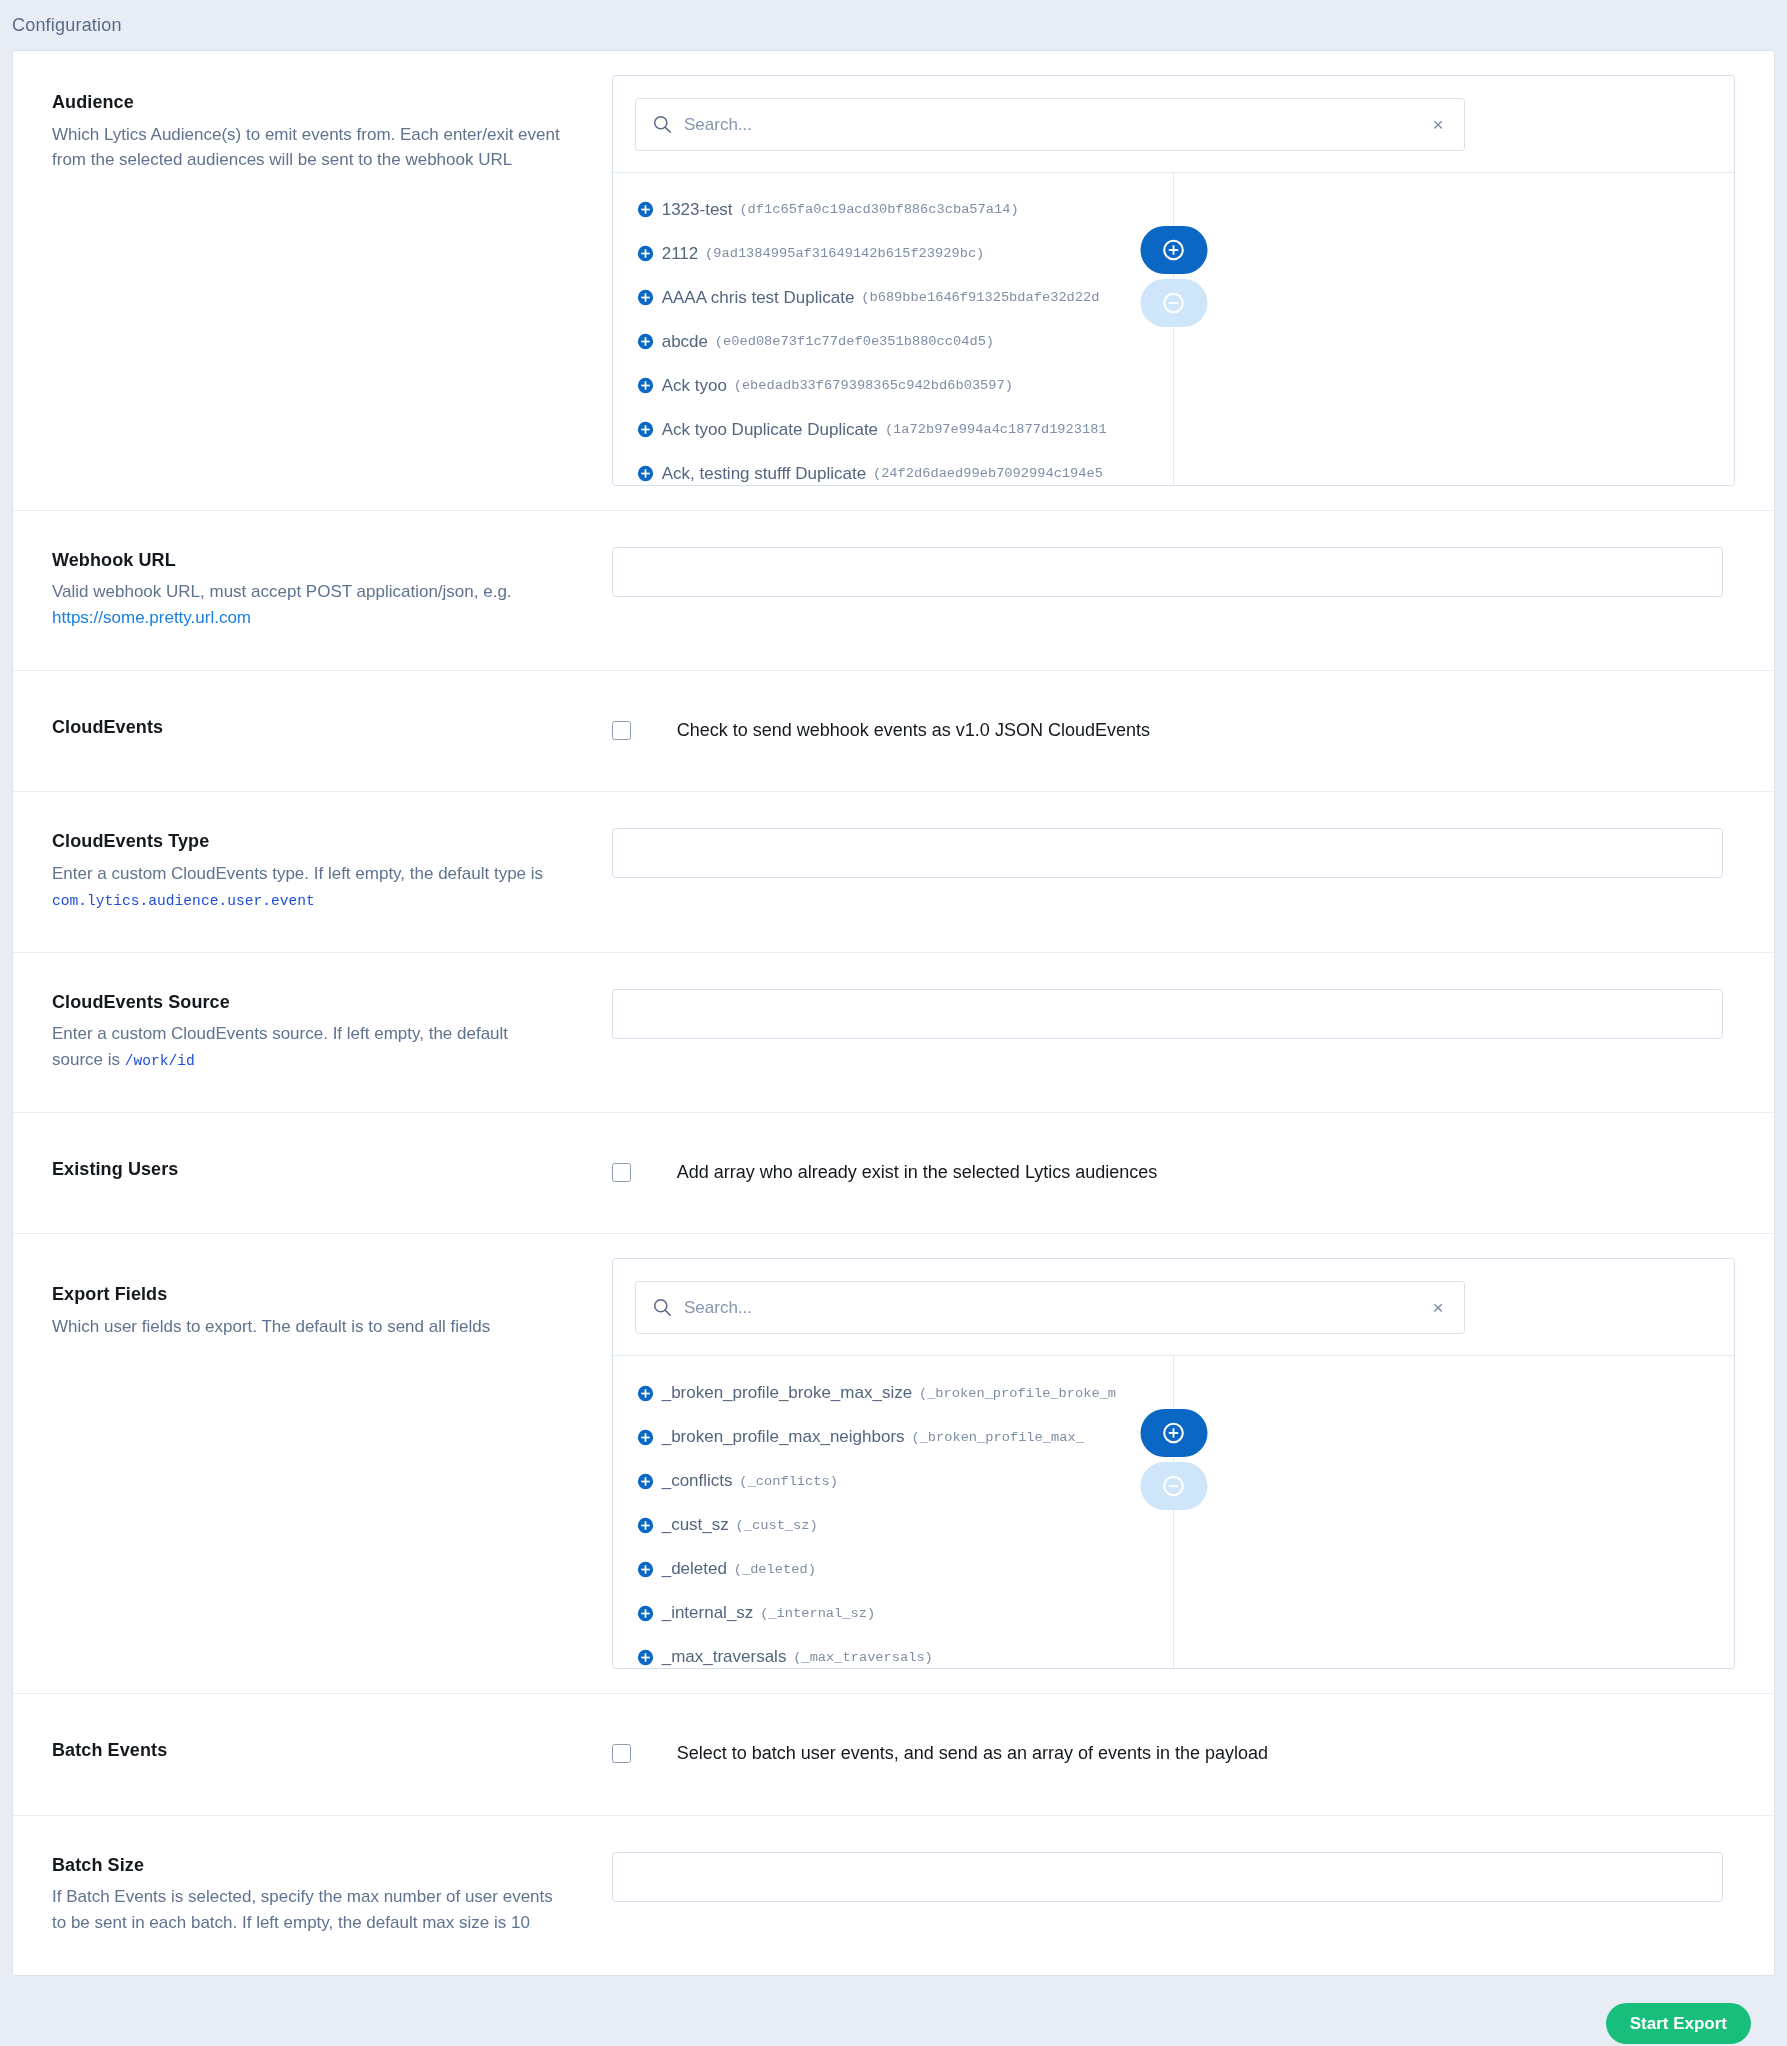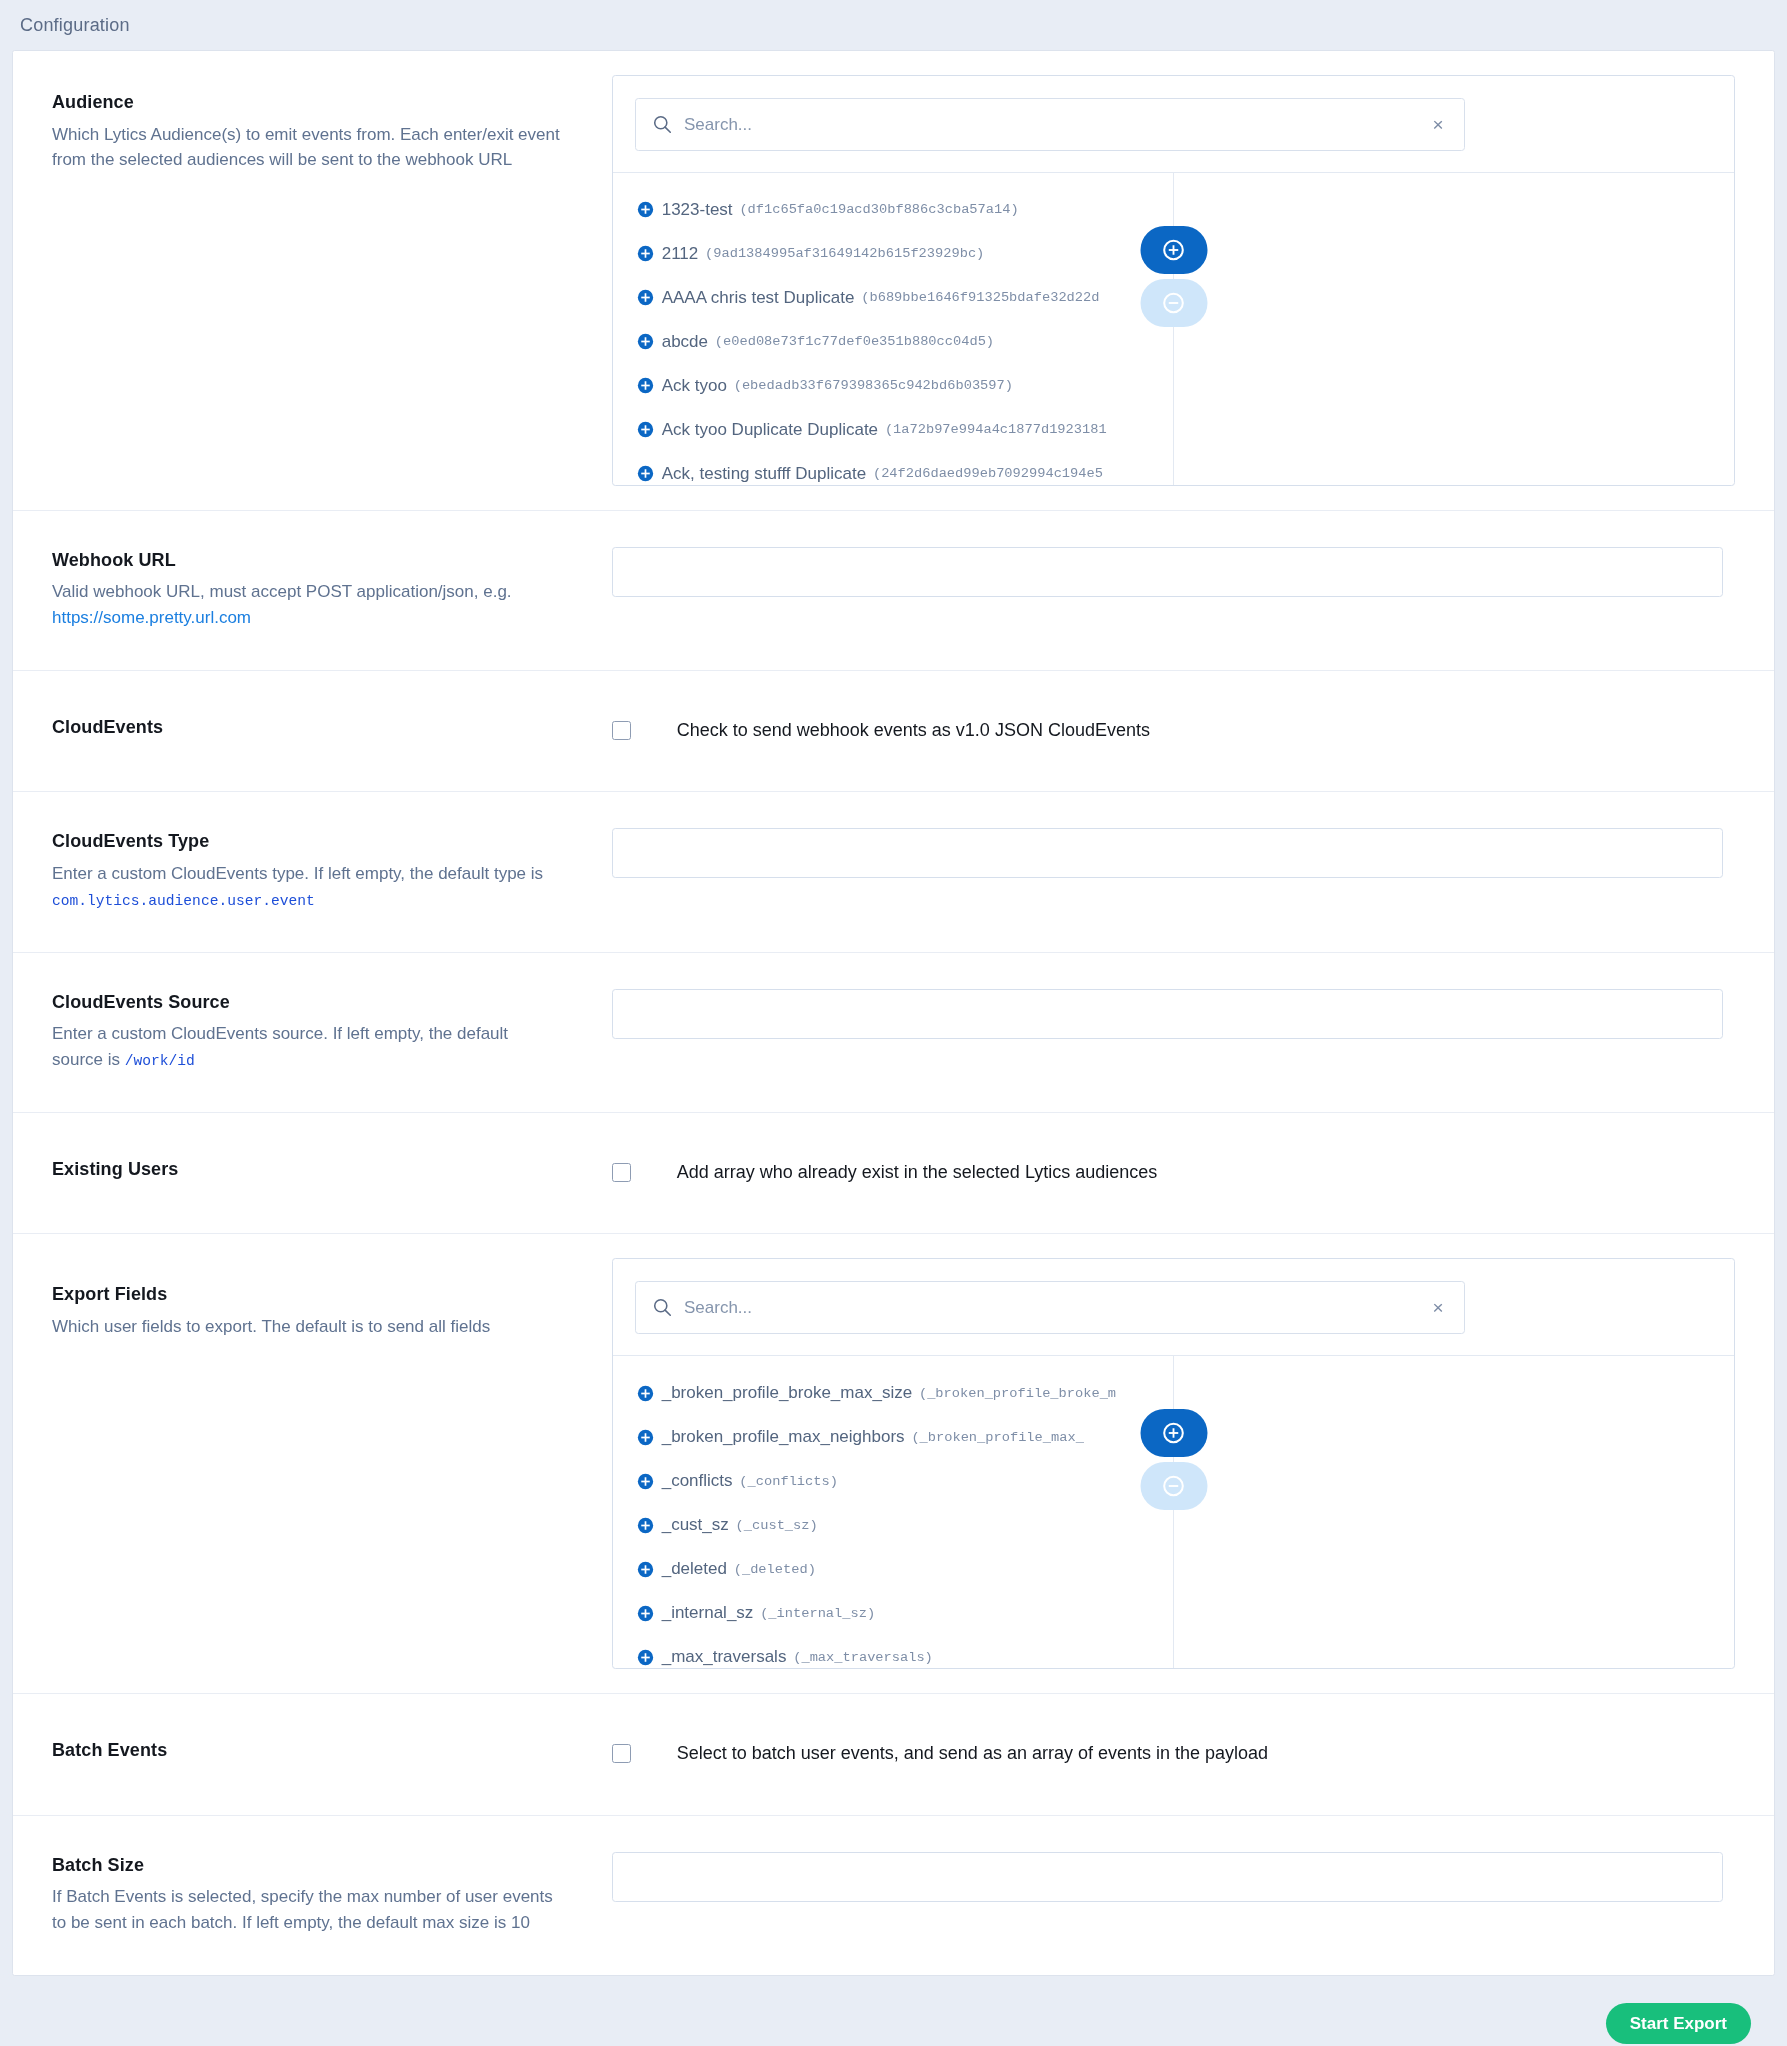--- a/index.html
+++ b/index.html
@@ -10,21 +10,21 @@
   }
   body { width: 1787px; }
 
   .page { width: 1787px; position: relative; }
 
   
   .topbar {
     height: 50px;
     display: flex;
     align-items: center;
-    padding-left: 20px;
+    padding-left: 12px;
     background: #e8edf5;
   }
   .topbar-title {
     font-size: 18px;
     color: #5b6b86;
     letter-spacing: 0.2px;
   }
 
   
   .card {

